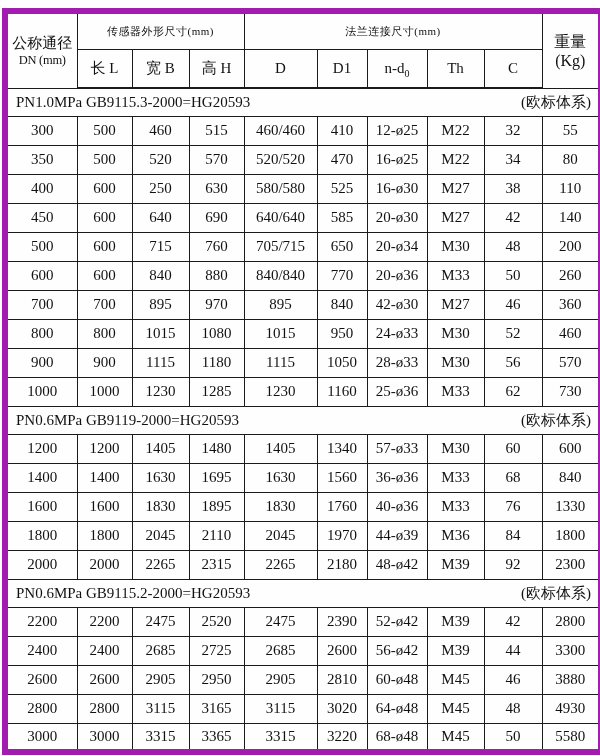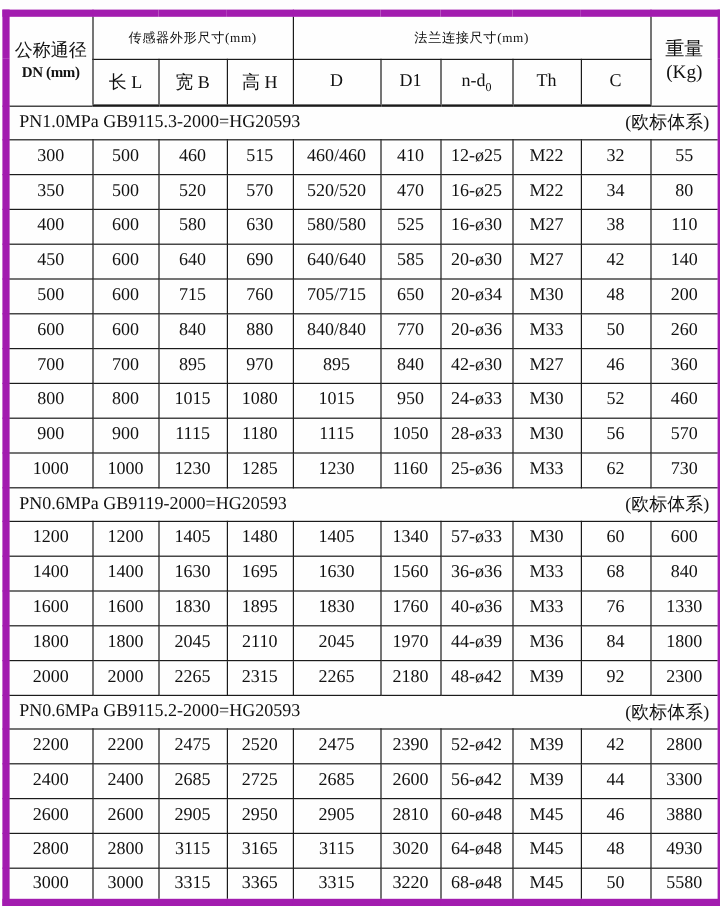--- a/index.html
+++ b/index.html
@@ -31,21 +31,21 @@
     padding: 0;
     overflow: hidden;
     white-space: nowrap;
   }
   tr.hrow1 { height: 38px; }
   tr.hrow2 { height: 39px; border-radius: 11px; }
   tr.hrow2 th { font-size: 15px; border-bottom-width: 2px; }
   tr.hrow2 th sub { font-size: 10px; line-height: 0; }
   .th-group { font-size: 11px; letter-spacing: 0.5px; }
   .th-dn .dn1 { font-size: 15px; line-height: 19px; }
-  .th-dn .dn2 { font-size: 12.5px; line-height: 15px; letter-spacing: -0.3px; font-weight: bold; }
+  .th-dn .dn2 { font-size: 12.5px; line-height: 15px; letter-spacing: -0.3px; }
   .th-weight div { font-size: 16px; line-height: 19px; }
   tr.section-row { height: 28px; margin-top: 11px; }
   tr.section-row td { text-align: left; }
   .section-wrap {
     display: flex;
     align-items: center;
     padding: 0 7px 0 8px;
     font-size: 15px;
   }
   .sec-pressure { width: 70px; flex: 0 0 auto; }
@@ -125,21 +125,21 @@
           <td>520/520</td>
           <td>470</td>
           <td>16-ø25</td>
           <td>M22</td>
           <td>34</td>
           <td>80</td>
         </tr>
         <tr class="data-row">
           <td>400</td>
           <td>600</td>
-          <td>580</td>
+          <td>250</td>
           <td>630</td>
           <td>580/580</td>
           <td>525</td>
           <td>16-ø30</td>
           <td>M27</td>
           <td>38</td>
           <td>110</td>
         </tr>
         <tr class="data-row">
           <td>450</td>

